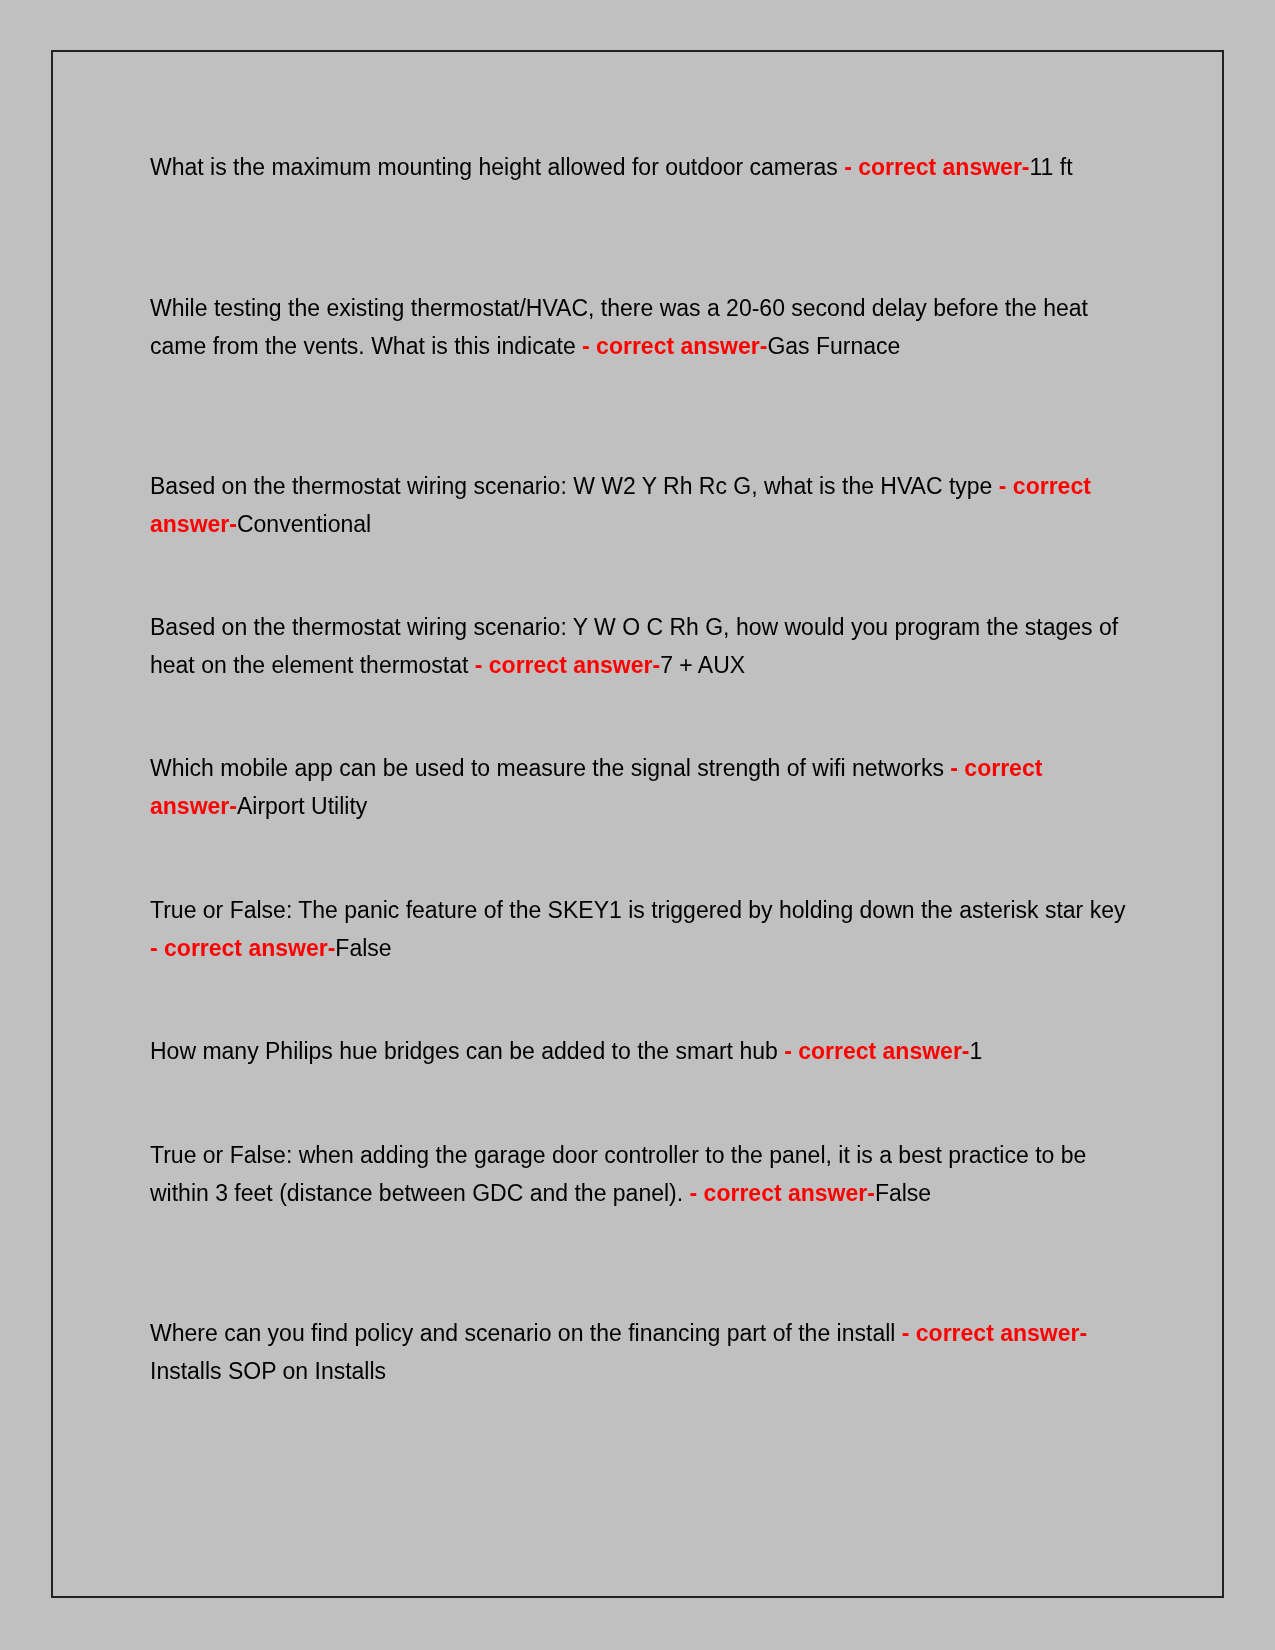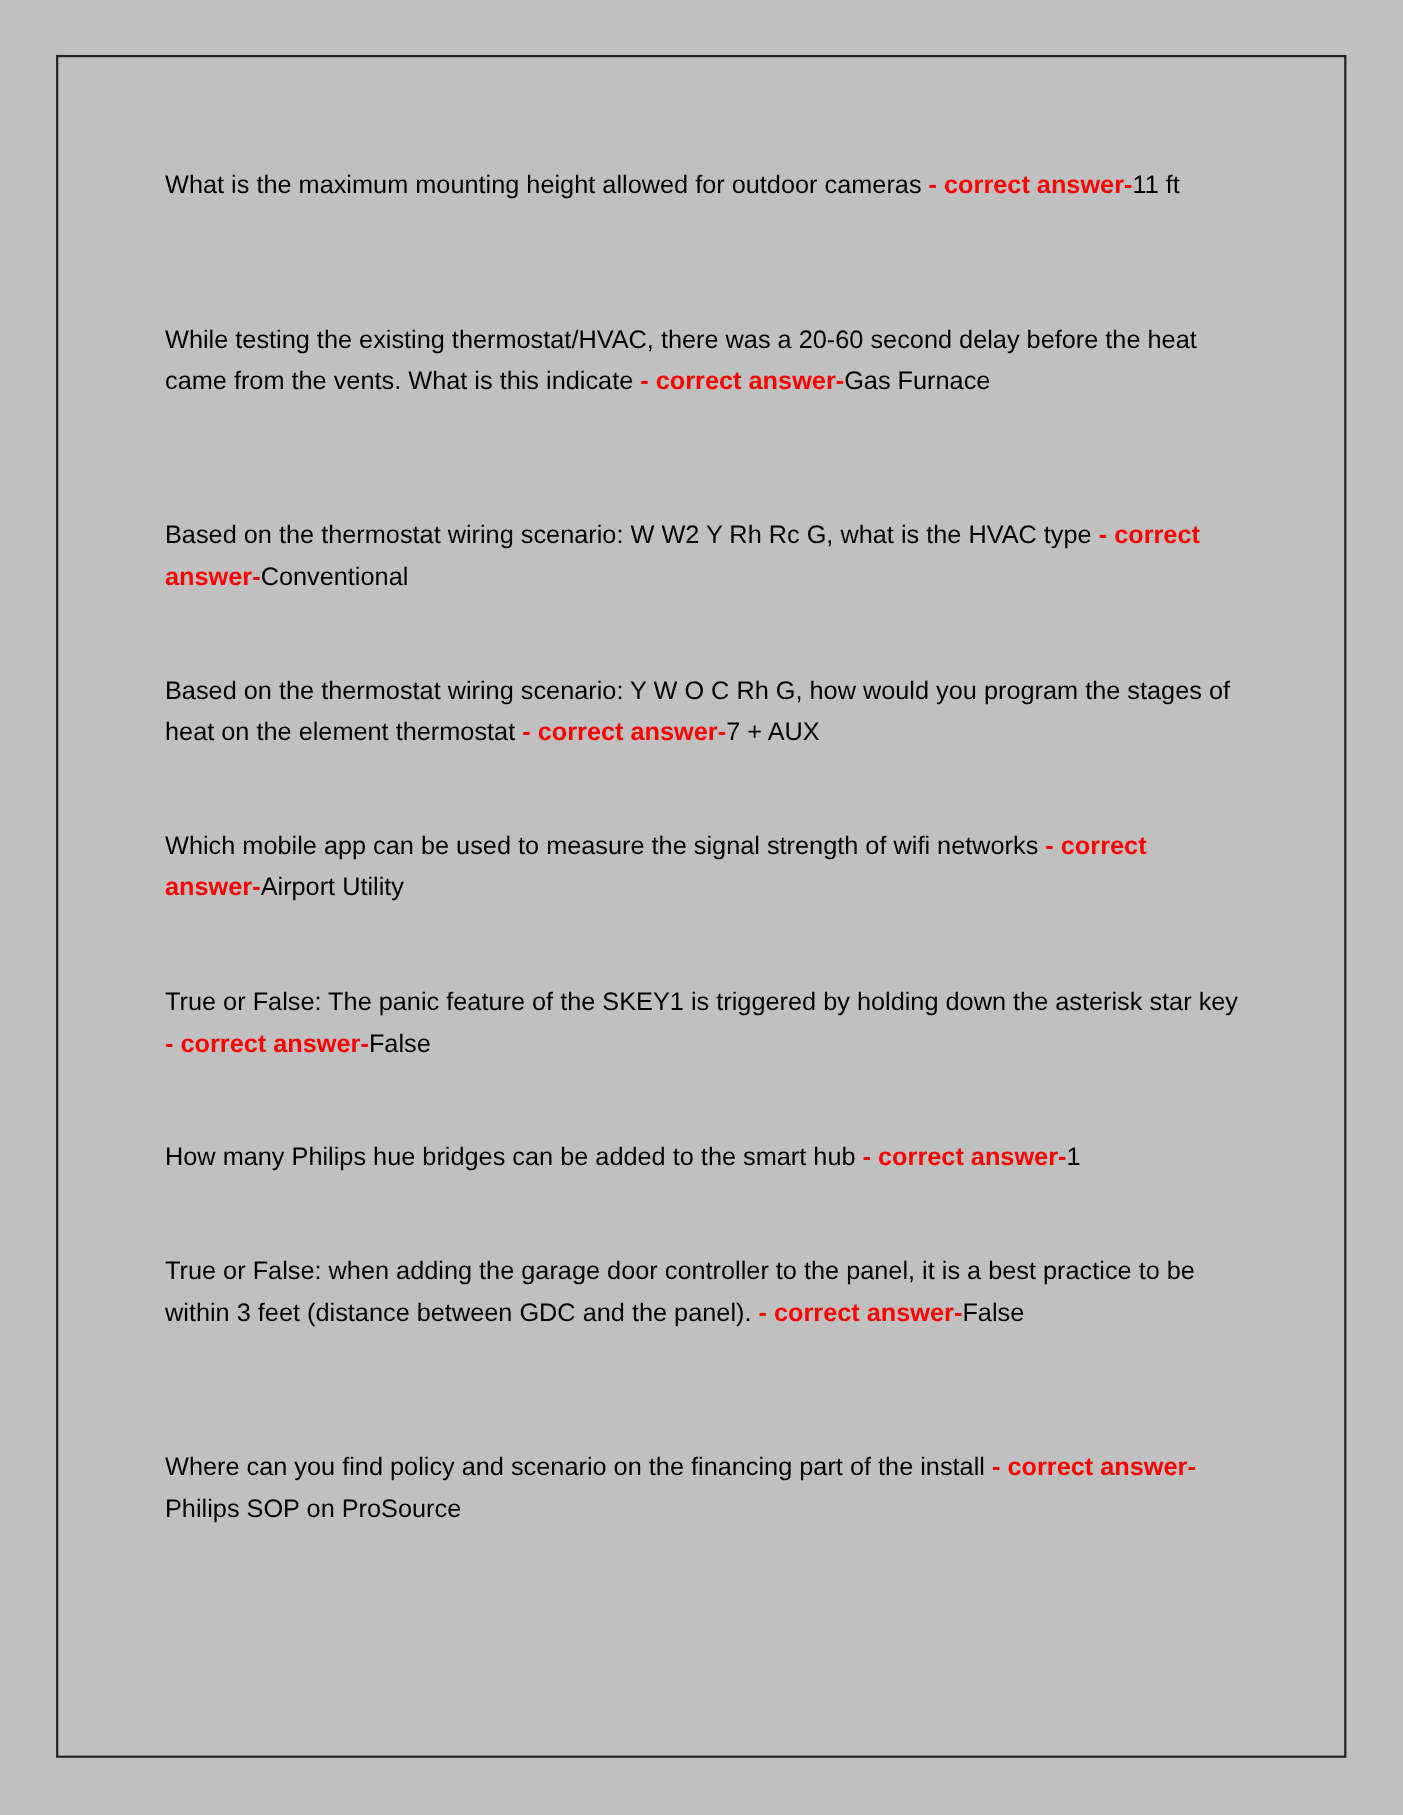--- a/index.html
+++ b/index.html
@@ -26,13 +26,13 @@
 <div class="qa" style="top:608px"><span class="q">Based on the thermostat wiring scenario: Y W O C Rh G, how would you program the stages of heat on the element thermostat</span><span class="sep"> - correct answer-</span><span class="a">7 + AUX</span></div>
 
 <div class="qa" style="top:749px"><span class="q">Which mobile app can be used to measure the signal strength of wifi networks</span><span class="sep"> - correct answer-</span><span class="a">Airport Utility</span></div>
 
 <div class="qa" style="top:891px"><span class="q">True or False: The panic feature of the SKEY1 is triggered by holding down the asterisk star key</span><span class="sep"> - correct answer-</span><span class="a">False</span></div>
 
 <div class="qa" style="top:1032px"><span class="q">How many Philips hue bridges can be added to the smart hub</span><span class="sep"> - correct answer-</span><span class="a">1</span></div>
 
 <div class="qa" style="top:1136px"><span class="q">True or False: when adding the garage door controller to the panel, it is a best practice to be within 3 feet (distance between GDC and the panel).</span><span class="sep"> - correct answer-</span><span class="a">False</span></div>
 
-<div class="qa" style="top:1314px"><span class="q">Where can you find policy and scenario on the financing part of the install</span><span class="sep"> - correct answer-</span><span class="a">Philips SOP on ProSource</span></div>
+<div class="qa" style="top:1314px"><span class="q">Where can you find policy and scenario on the financing part of the install</span><span class="sep"> - correct answer-</span><span class="a">Installs SOP on Installs</span></div>
 
 </body></html>

